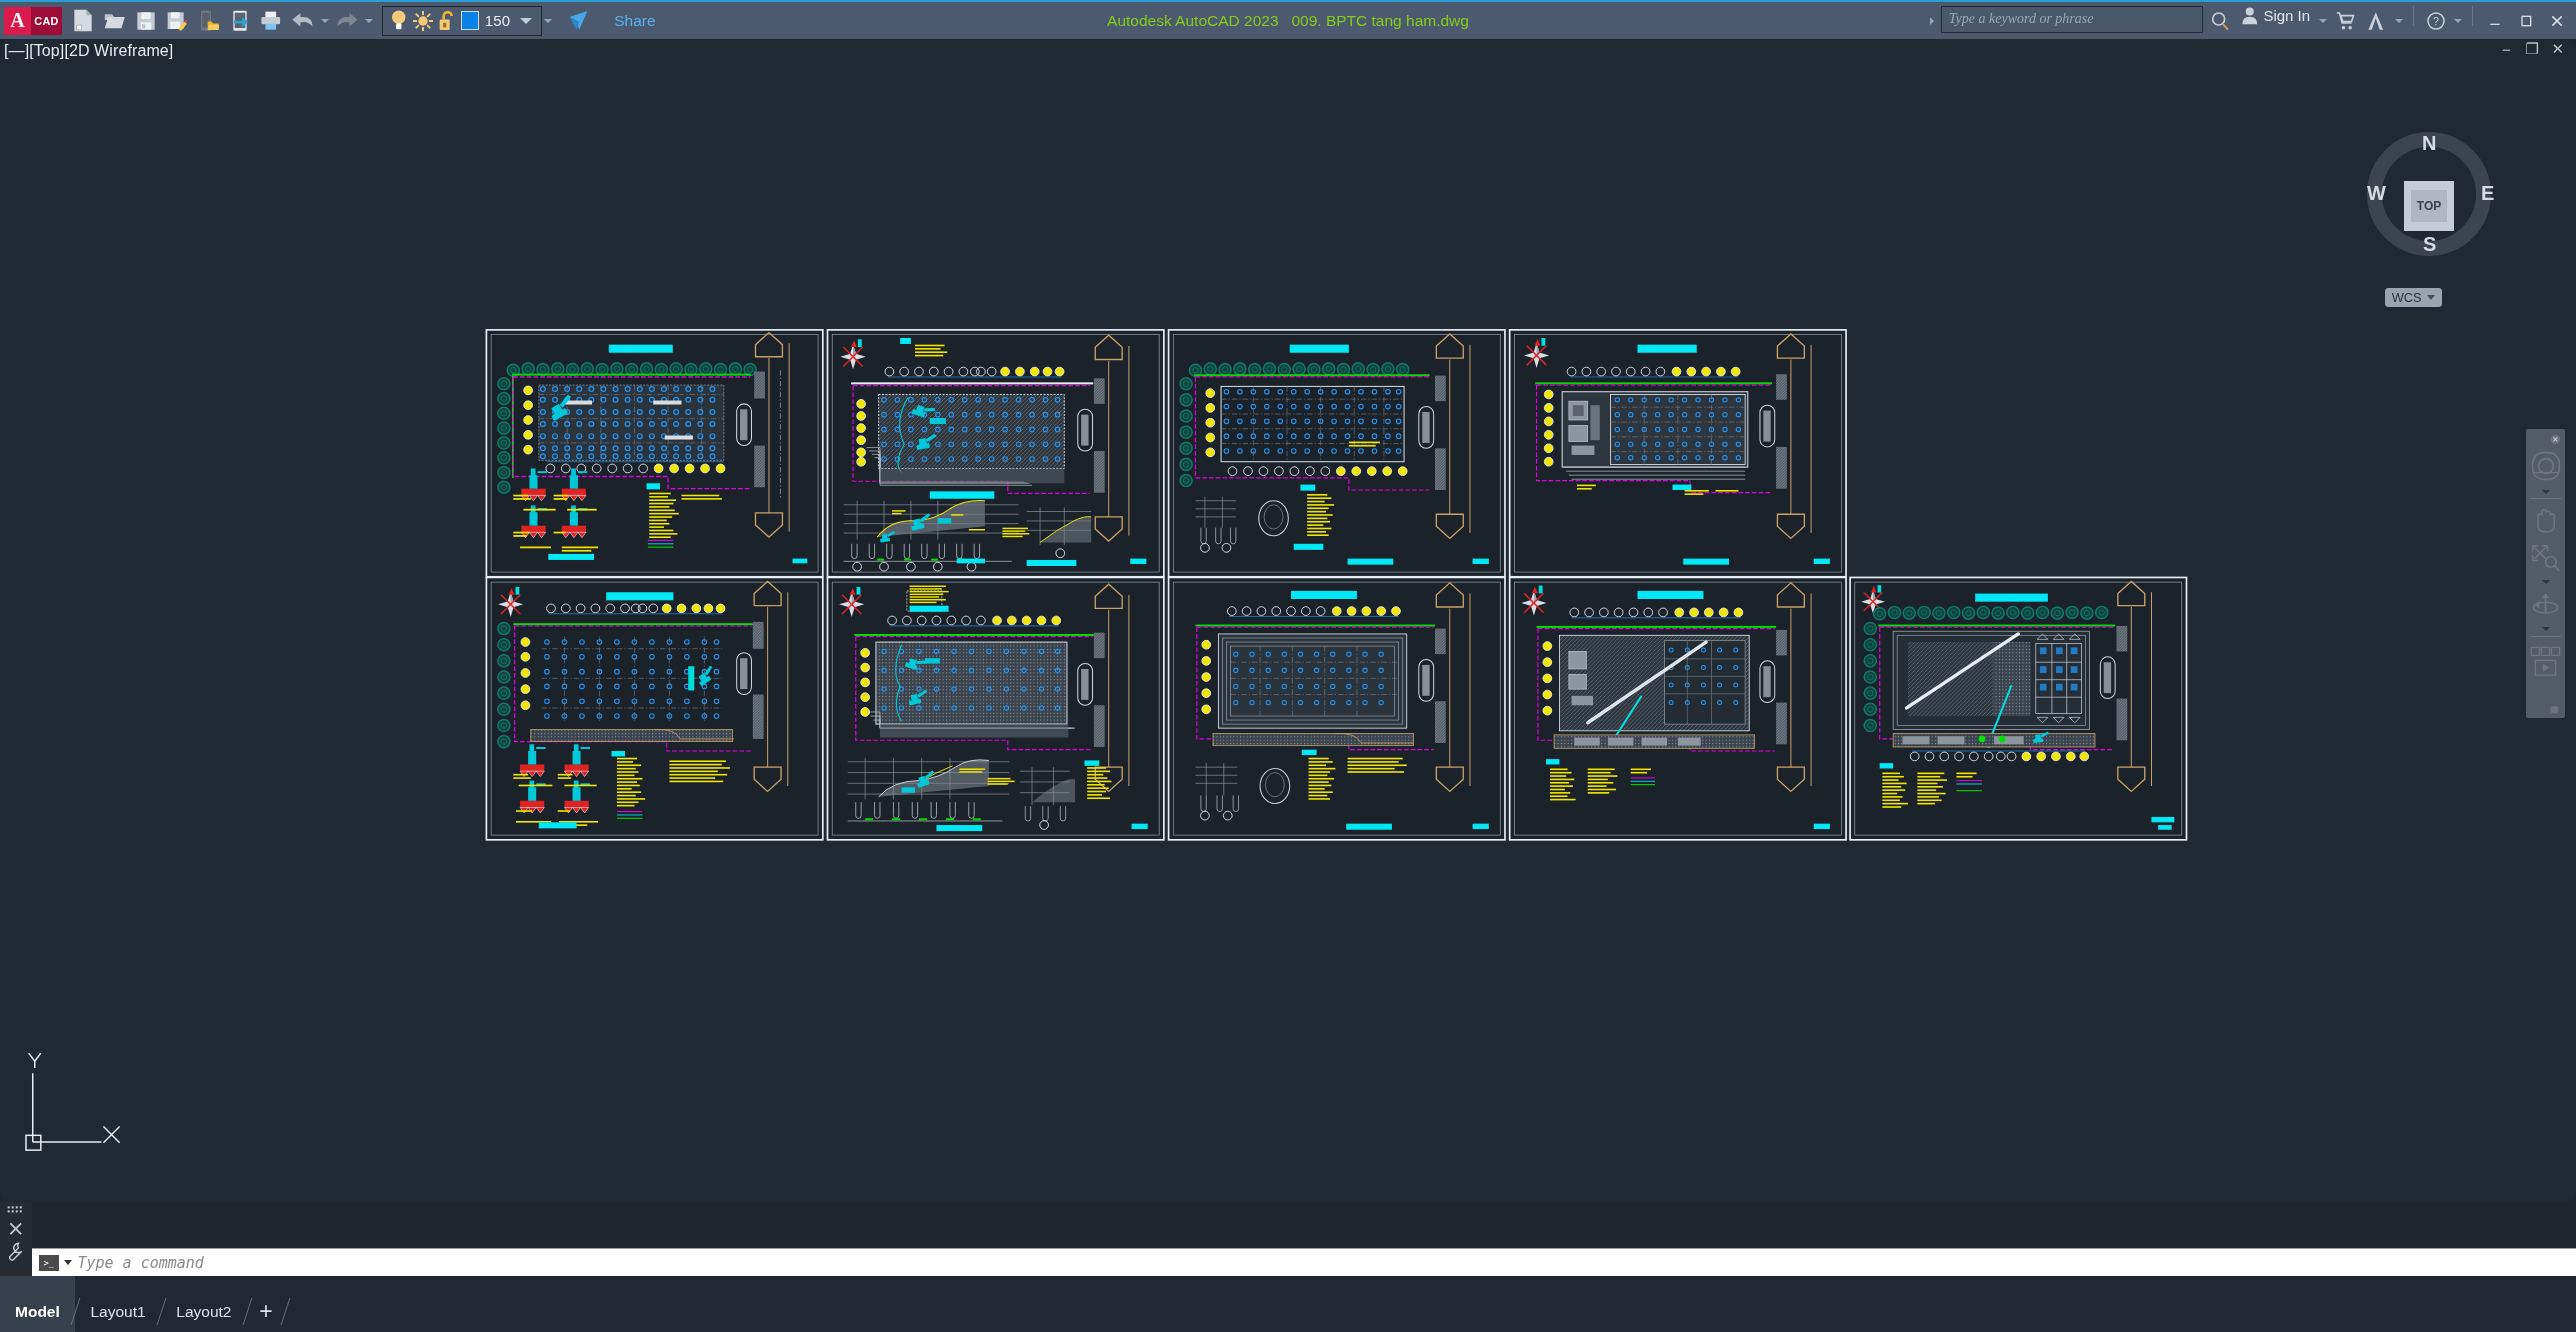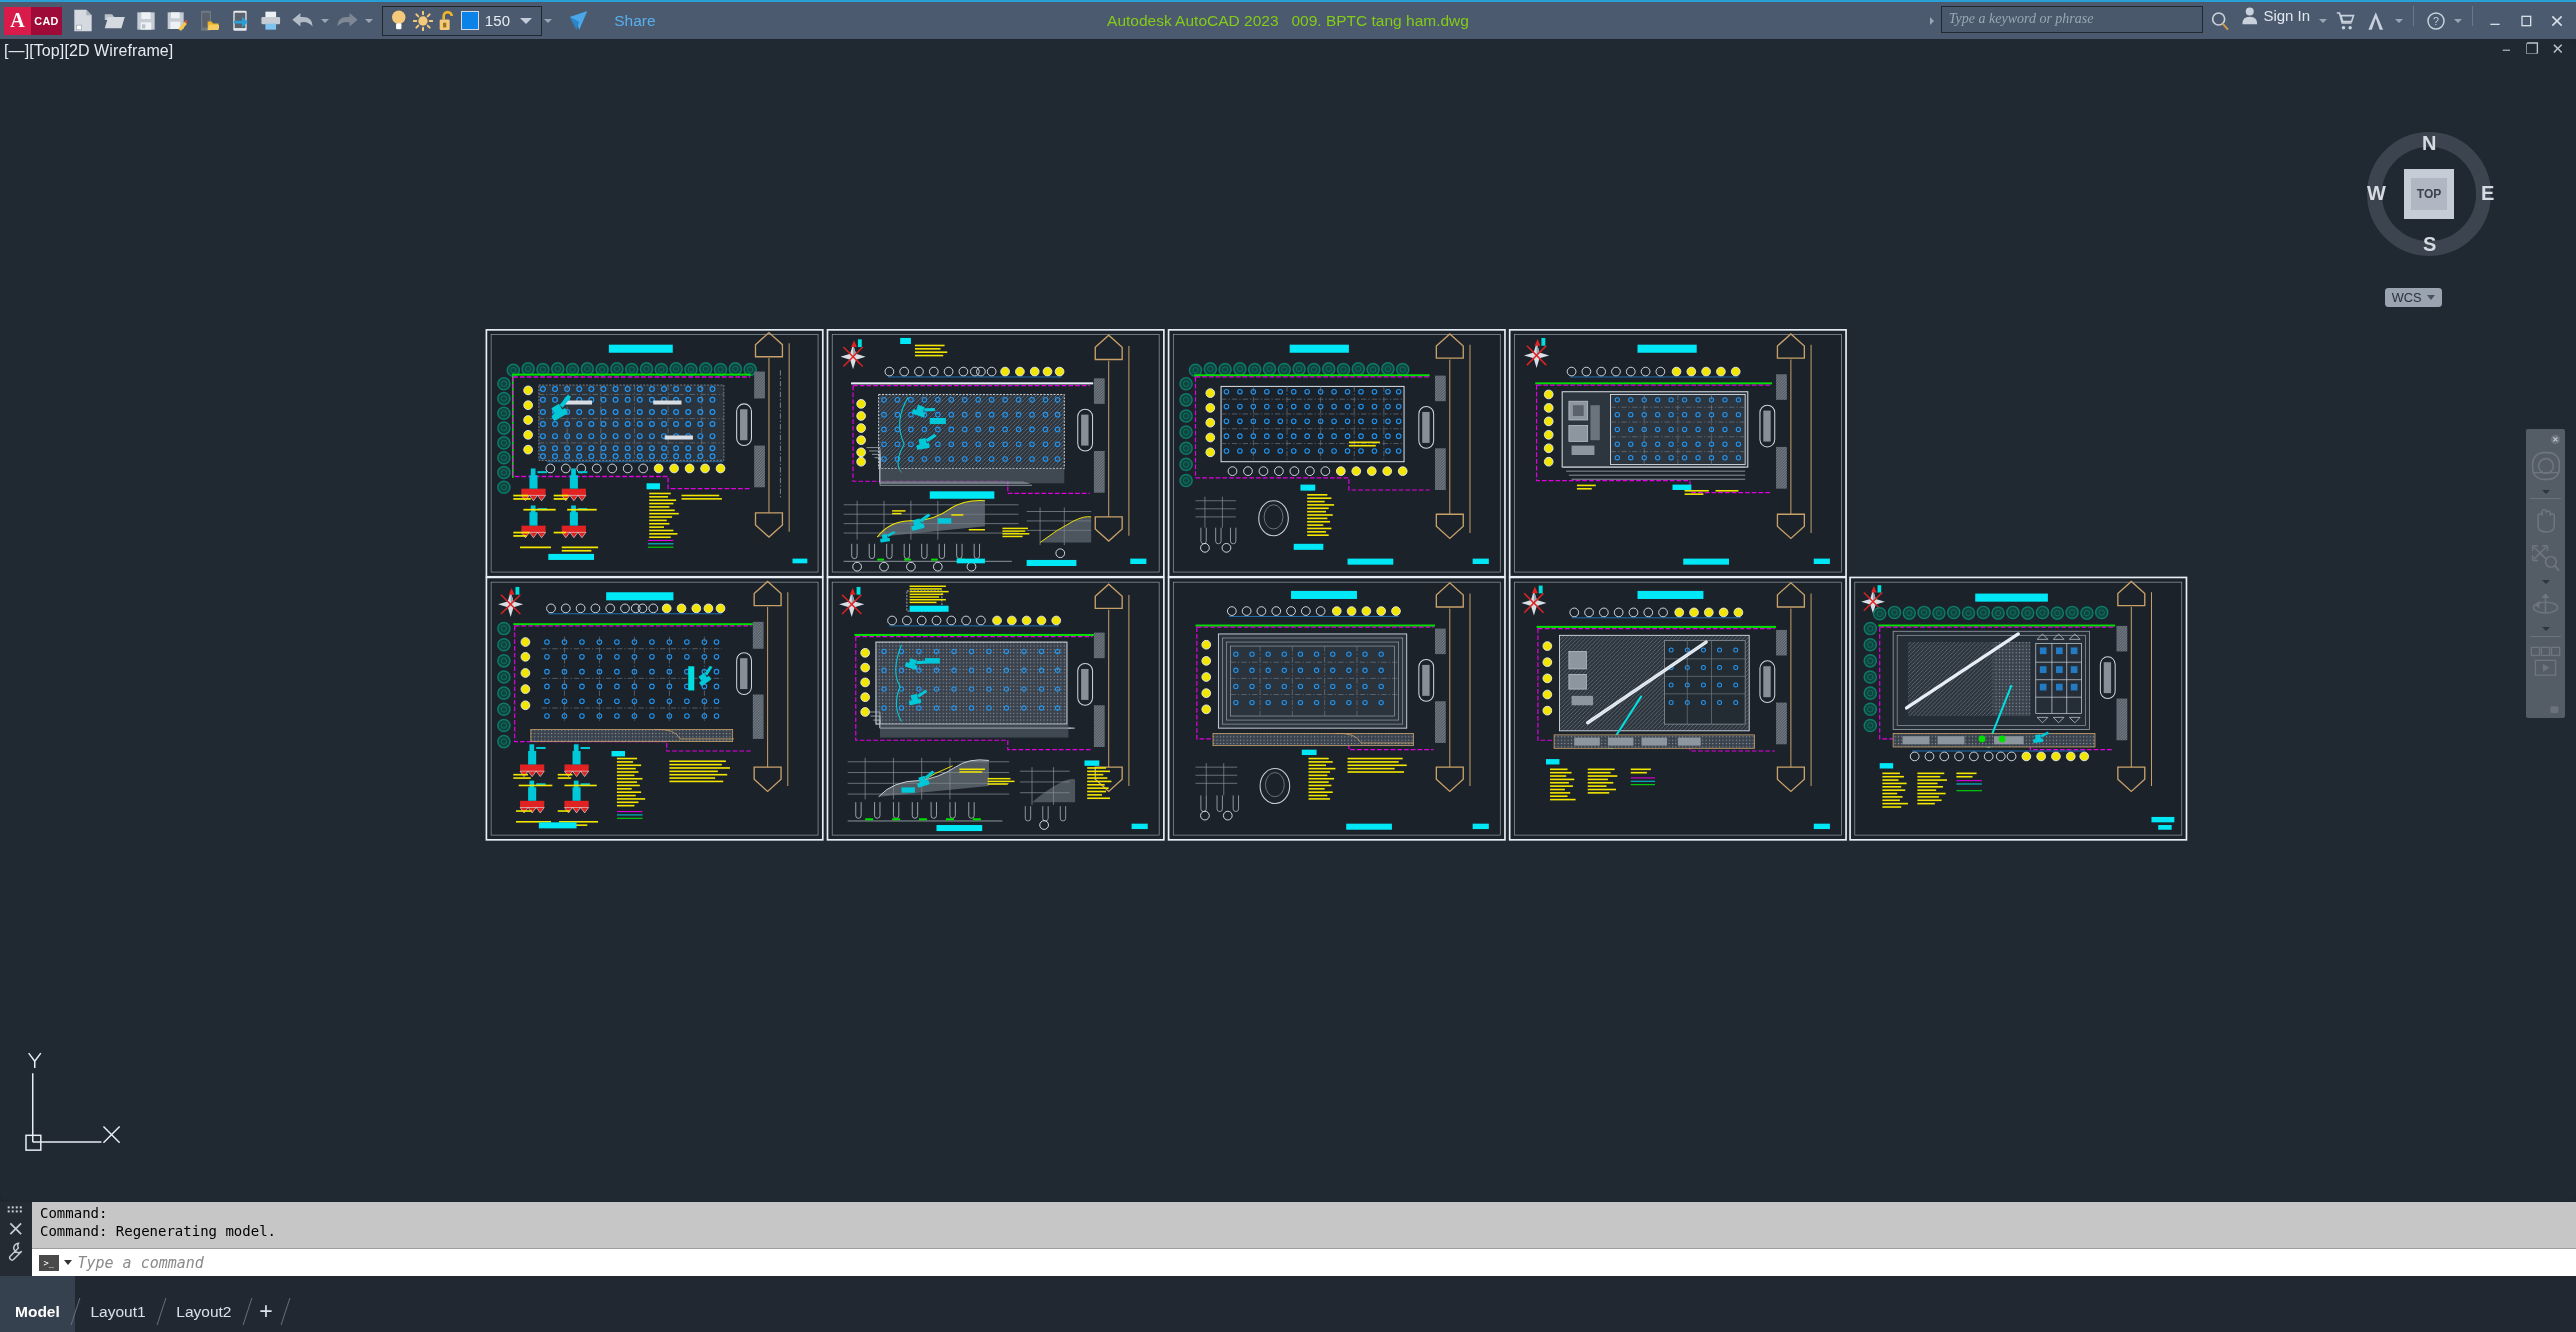--- a/index.html
+++ b/index.html
@@ -100,21 +100,21 @@
     display:flex;align-items:center;justify-content:center;cursor:pointer;
   }
 
   
   .viewcube { position: absolute; left: 2348px; top: 74px; width: 161px; height: 161px; }
   .vc-ring {
     position:absolute; left:19px; top:19px; width:124px; height:124px;
     border-radius:50%; border: 15px solid #3b444f;
   }
   .vc-face {
-    position:absolute; left:56px; top:56px; width:50px; height:50px;
+    position:absolute; left:56px; top:68px; width:50px; height:50px;
     background:#c6ccd6; display:flex;align-items:center;justify-content:center;
     cursor:pointer;
   }
   .vc-face i {
     width:36px;height:32px;background:#b0b7c3;display:flex;align-items:center;
     justify-content:center;font-style:normal;color:#3a424d;font-size:12px;font-weight:bold;
   }
   .vc-n,.vc-s,.vc-e,.vc-w {
     position:absolute; color:#d6dbe2; font-size:20px; font-weight:bold; cursor:pointer;
   }
@@ -2174,24 +2174,20 @@
             <rect x="19" y="8" width="3" height="3"></rect>
         </g>
       </svg>
       <svg width="17.5" height="17.5" viewBox="0 0 26 26">
         <path d="M5 5 L21 21 M21 5 L5 21" stroke="#c4ccd5" stroke-width="2.6"></path>
       </svg>
       <svg width="17.5" height="20" viewBox="0 0 26 30">
         <path d="M17 2 a7 7 0 1 0 5 12 l-12 12 a3 3 0 0 1 -5 -5 l12 -12 a7 7 0 0 1 0 -7 Z" fill="none" stroke="#c4ccd5" stroke-width="2.2"></path>
       </svg>
     </div>
-    <div class="cmd-hist">
-      <div>Command:</div>
-      <div>Command: Regenerating model.</div>
-    </div>
     <div class="cmd-input">
       <div class="cmd-prompt">&gt;_</div>
       <div class="cmd-car"></div>
       <input placeholder="Type a command" style="">
     </div>
   </div>
 
   <div class="statusbar">
     <div class="tabs">
       <div class="tab active">

